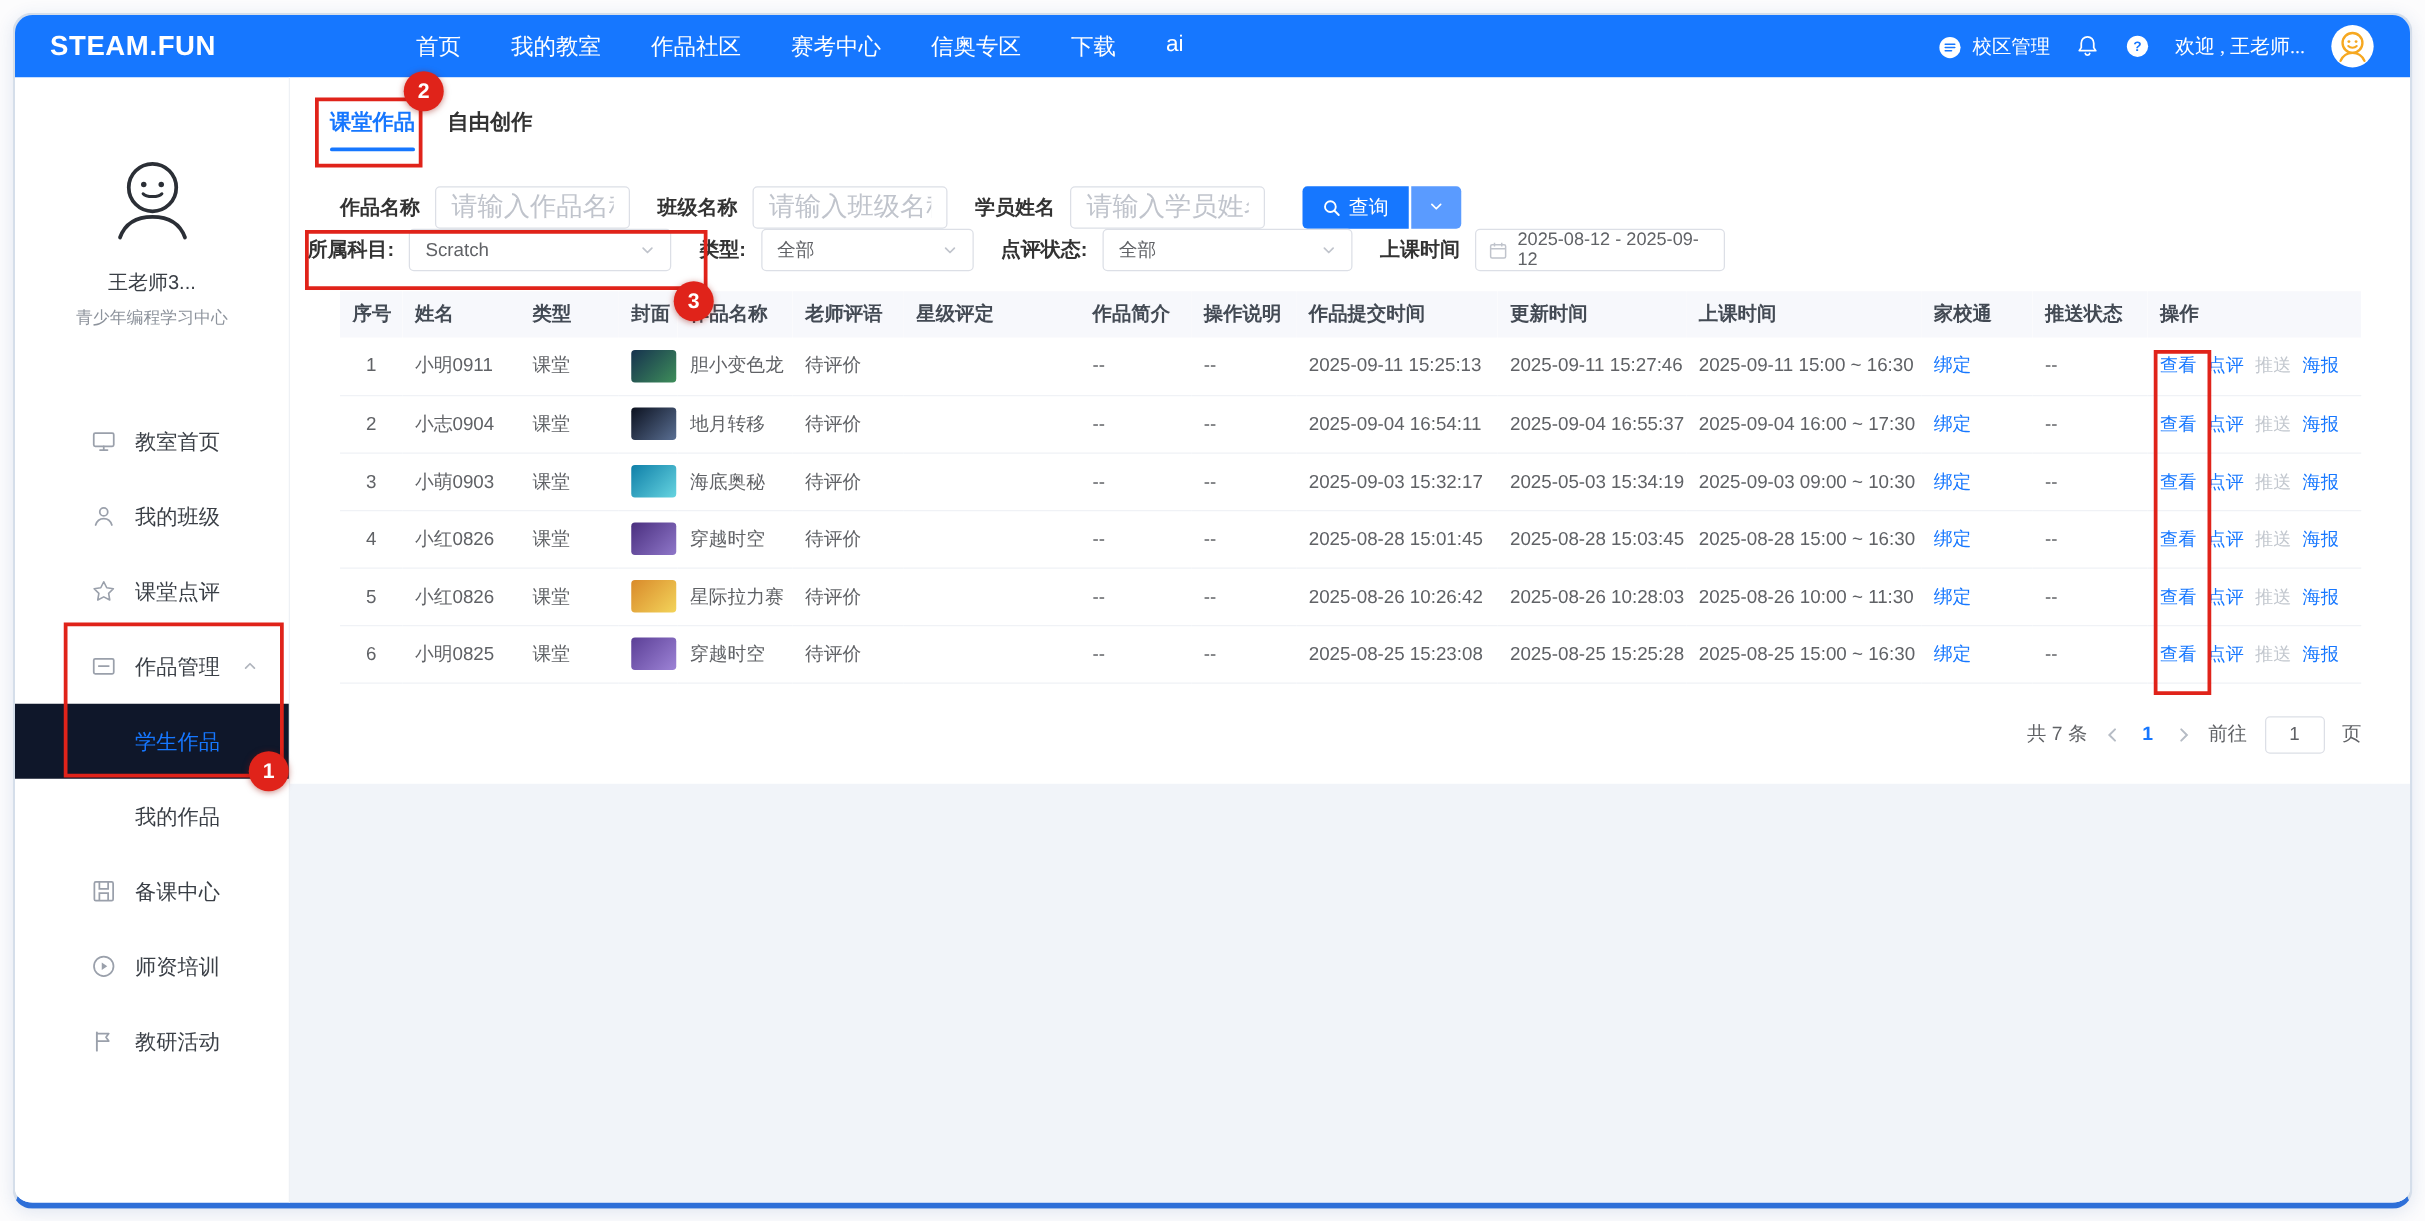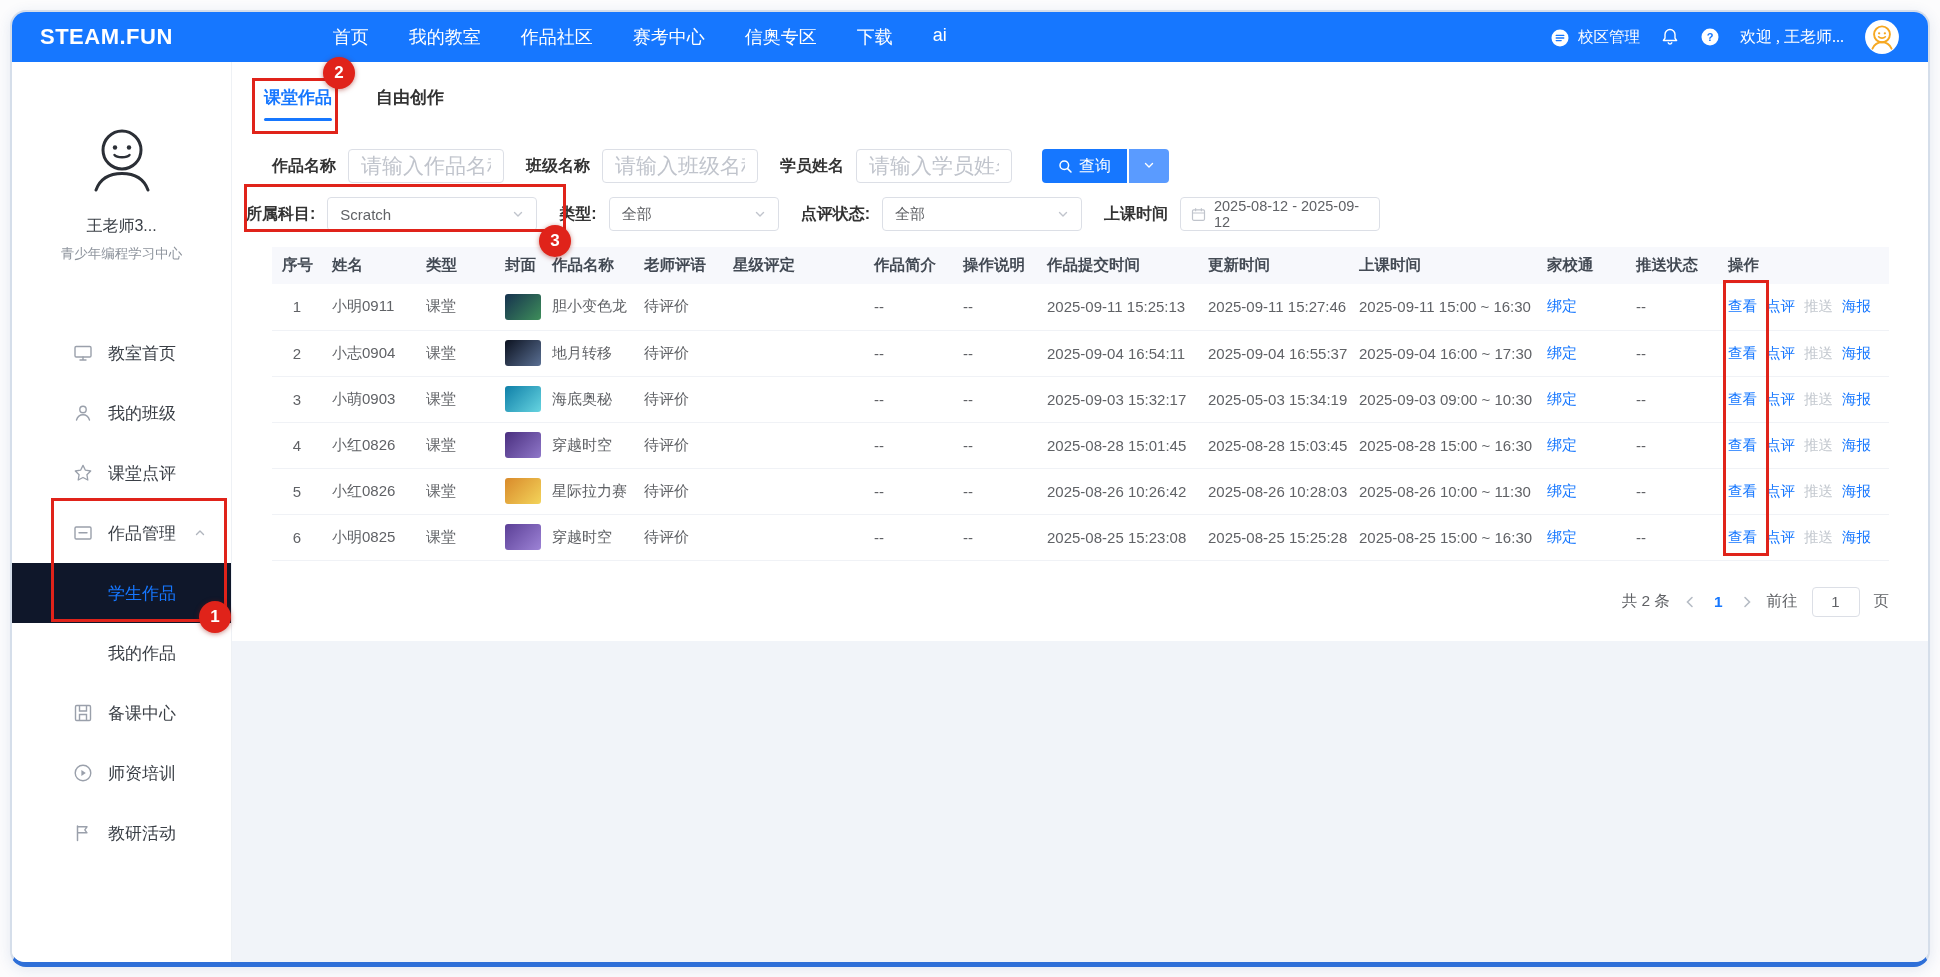--- a/index.html
+++ b/index.html
@@ -26,27 +26,27 @@
   .avatar-big{margin-top:58px;width:80px;height:80px;}
   .user-name{margin-top:16px;font-size:16px;color:#3a3f46;}
   .org-name{margin-top:8px;font-size:13.5px;color:#8d939c;}
   .menu{margin-top:60px;width:100%;}
   .menu-item{height:60px;display:flex;align-items:center;padding-left:60px;font-size:17px;color:#3a3f46;cursor:pointer;}
   .menu-item.active{background:#0f172a;color:#1677ff;}
   .mi-icon{width:22px;height:22px;color:#9aa0ab;display:inline-flex;align-items:center;justify-content:center;margin-right:14px;flex-shrink:0;}
   .mi-label{white-space:nowrap;}
   .mi-caret{margin-left:18px;color:#b0b5bd;display:inline-flex;}
   
-  .tabs{display:flex;gap:44px;padding:24px 0 0 32px;}
+  .tabs{display:flex;gap:26px;padding:24px 0 0 32px;}
   .tab{font-size:17px;font-weight:bold;color:#333;padding-bottom:14px;position:relative;cursor:pointer;}
   .tab.active{color:#1677ff;}
   .tab.active::after{content:'';position:absolute;left:0;right:0;bottom:2px;height:3px;background:#1677ff;border-radius:2px;}
   
   .filters1{display:flex;align-items:center;margin-top:26px;padding-left:40px;}
-  .filters2{display:flex;align-items:flex-start;margin-top:14px;padding-left:14px;}
+  .filters2{display:flex;align-items:flex-start;padding-left:14px;}
   .f-group{display:flex;align-items:center;margin-right:22px;}
   .f-label{font-size:16px;font-weight:bold;color:#333;margin-right:12px;white-space:nowrap;}
   .f-input{width:156px;height:34px;border:1px solid #dcdfe6;border-radius:4px;padding:0 12px;font-size:21px;color:#606266;outline:none;}
   .f-input::placeholder{color:#c0c4cc;}
   .f-select{display:flex;align-items:center;justify-content:space-between;height:34px;border:1px solid #dcdfe6;border-radius:4px;padding:0 12px;font-size:15px;color:#606266;background:#fff;cursor:pointer;}
   .sel-caret{color:#c0c4cc;display:inline-flex;}
   .w210{width:210px;} .w170{width:170px;} .w200{width:200px;}
   .search-split{display:flex;gap:2px;margin-left:8px;}
   .btn-search{display:flex;align-items:center;gap:6px;height:34px;padding:0 16px;background:#1677ff;color:#fff;border:none;border-radius:4px 0 0 4px;font-size:16px;cursor:pointer;font-family:inherit;}
   .btn-caret{width:40px;height:34px;background:#5a9bff;color:#fff;border:none;border-radius:0 4px 4px 0;cursor:pointer;display:flex;align-items:center;justify-content:center;}
@@ -494,21 +494,21 @@
                     <span class="link action">点评</span>
                     <span class="link action disabled">推送</span>
                     <span class="link action">海报</span>
                   </div>
                 </td>
               </tr>
             </tbody>
         </table>
 
         <div class="pagination">
-          <span>共 2 条</span>
+          <span>共 7 条</span>
           <span class="pg-arrow">
               <svg width="12" height="14" viewBox="0 0 12 14">
                 <path d="M8 2.5L3.5 7 8 11.5" fill="none" stroke="currentColor" stroke-width="1.6" stroke-linecap="round"></path>
               </svg>
             </span>
           <span class="pg-current">1</span>
           <span class="pg-arrow">
               <svg width="12" height="14" viewBox="0 0 12 14">
                 <path d="M4 2.5L8.5 7 4 11.5" fill="none" stroke="currentColor" stroke-width="1.6" stroke-linecap="round"></path>
               </svg>

